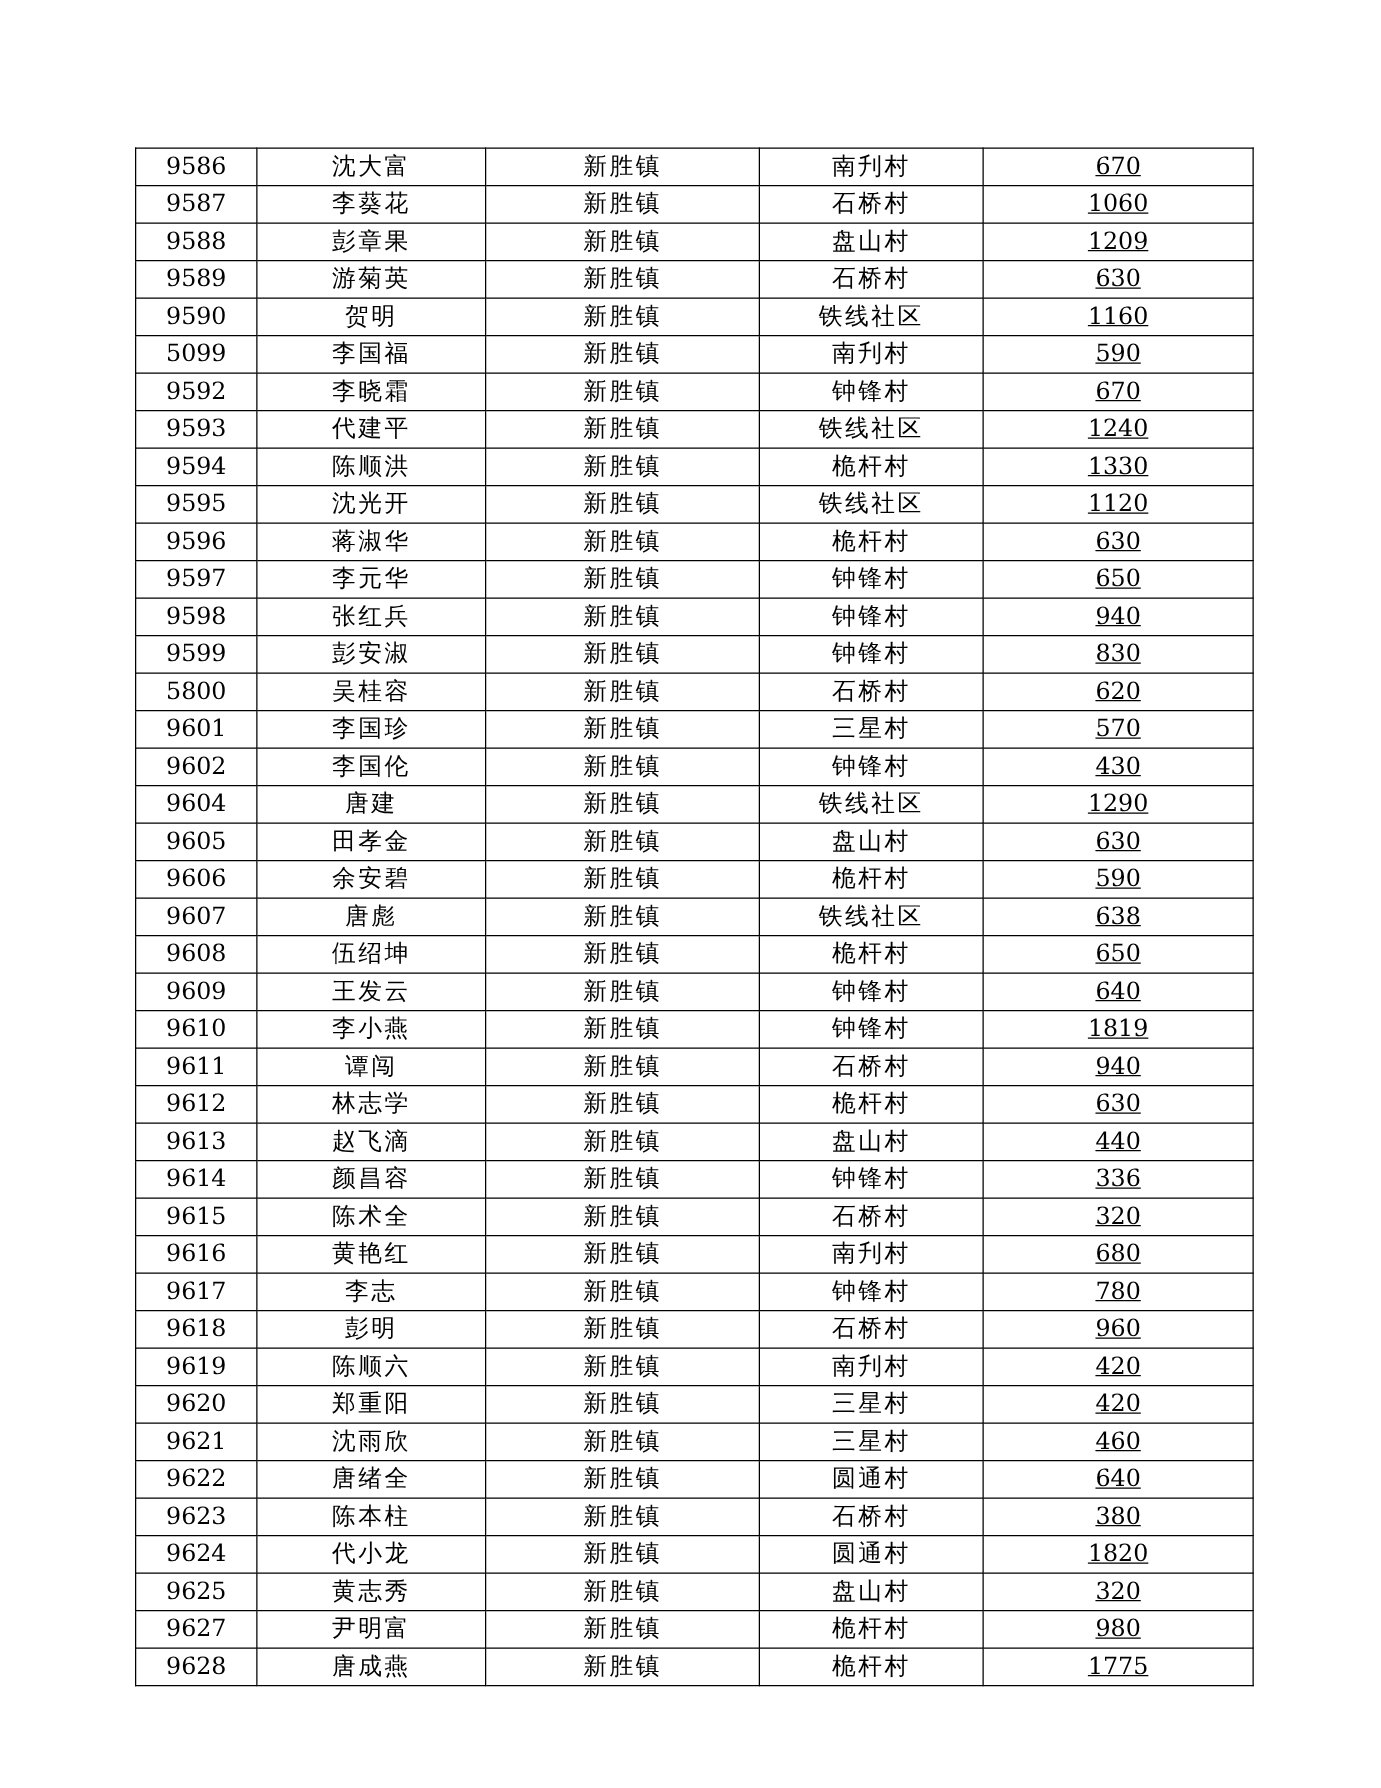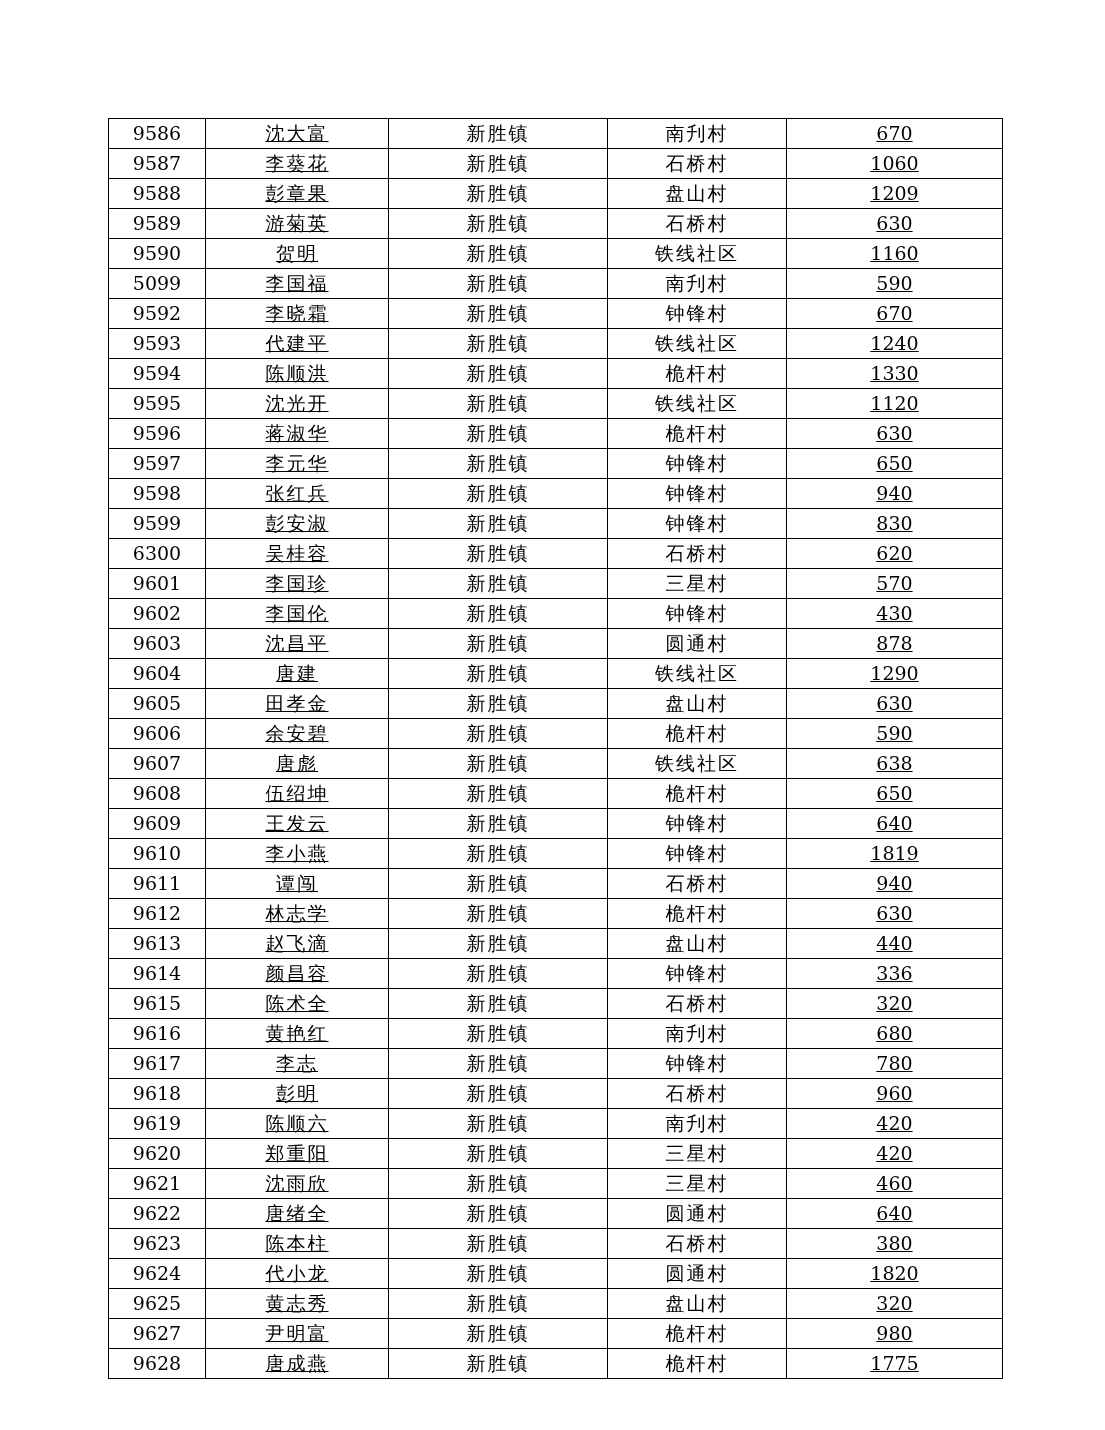--- a/index.html
+++ b/index.html
@@ -34,21 +34,21 @@
     height: 29px;
     line-height: 29px;
     padding: 0;
     text-align: center;
     vertical-align: middle;
     font-size: 19px;
     white-space: nowrap;
     overflow: hidden;
   }
   td.col-id     { width: 96px;  font-family: "DejaVu Serif", "Liberation Serif", serif; }
-  td.col-name   { width: 182px; letter-spacing: 2px; text-decoration: underline; }
+  td.col-name   { width: 182px; letter-spacing: 2px; }
   td.col-town   { width: 218px; letter-spacing: 2px; }
   td.col-village{ width: 178px; letter-spacing: 2px; }
   td.col-amount { width: 215px; font-family: "DejaVu Serif", "Liberation Serif", serif; text-decoration: underline; }
 </style>
 </head>
 <body>
 
 <div class="page">
   <div class="table-wrap">
     <table class="data-table">
@@ -145,46 +145,39 @@
             <td class="col-amount">940</td>
           </tr>
           <tr>
             <td class="col-id">9599</td>
             <td class="col-name">彭安淑</td>
             <td class="col-town">新胜镇</td>
             <td class="col-village">钟锋村</td>
             <td class="col-amount">830</td>
           </tr>
           <tr>
-            <td class="col-id">6300</td>
+            <td class="col-id">5800</td>
             <td class="col-name">吴桂容</td>
             <td class="col-town">新胜镇</td>
             <td class="col-village">石桥村</td>
             <td class="col-amount">620</td>
           </tr>
           <tr>
             <td class="col-id">9601</td>
             <td class="col-name">李国珍</td>
             <td class="col-town">新胜镇</td>
             <td class="col-village">三星村</td>
             <td class="col-amount">570</td>
           </tr>
           <tr>
             <td class="col-id">9602</td>
             <td class="col-name">李国伦</td>
             <td class="col-town">新胜镇</td>
             <td class="col-village">钟锋村</td>
             <td class="col-amount">430</td>
-          </tr>
-          <tr>
-            <td class="col-id">9603</td>
-            <td class="col-name">沈昌平</td>
-            <td class="col-town">新胜镇</td>
-            <td class="col-village">圆通村</td>
-            <td class="col-amount">878</td>
           </tr>
           <tr>
             <td class="col-id">9604</td>
             <td class="col-name">唐建</td>
             <td class="col-town">新胜镇</td>
             <td class="col-village">铁线社区</td>
             <td class="col-amount">1290</td>
           </tr>
           <tr>
             <td class="col-id">9605</td>

